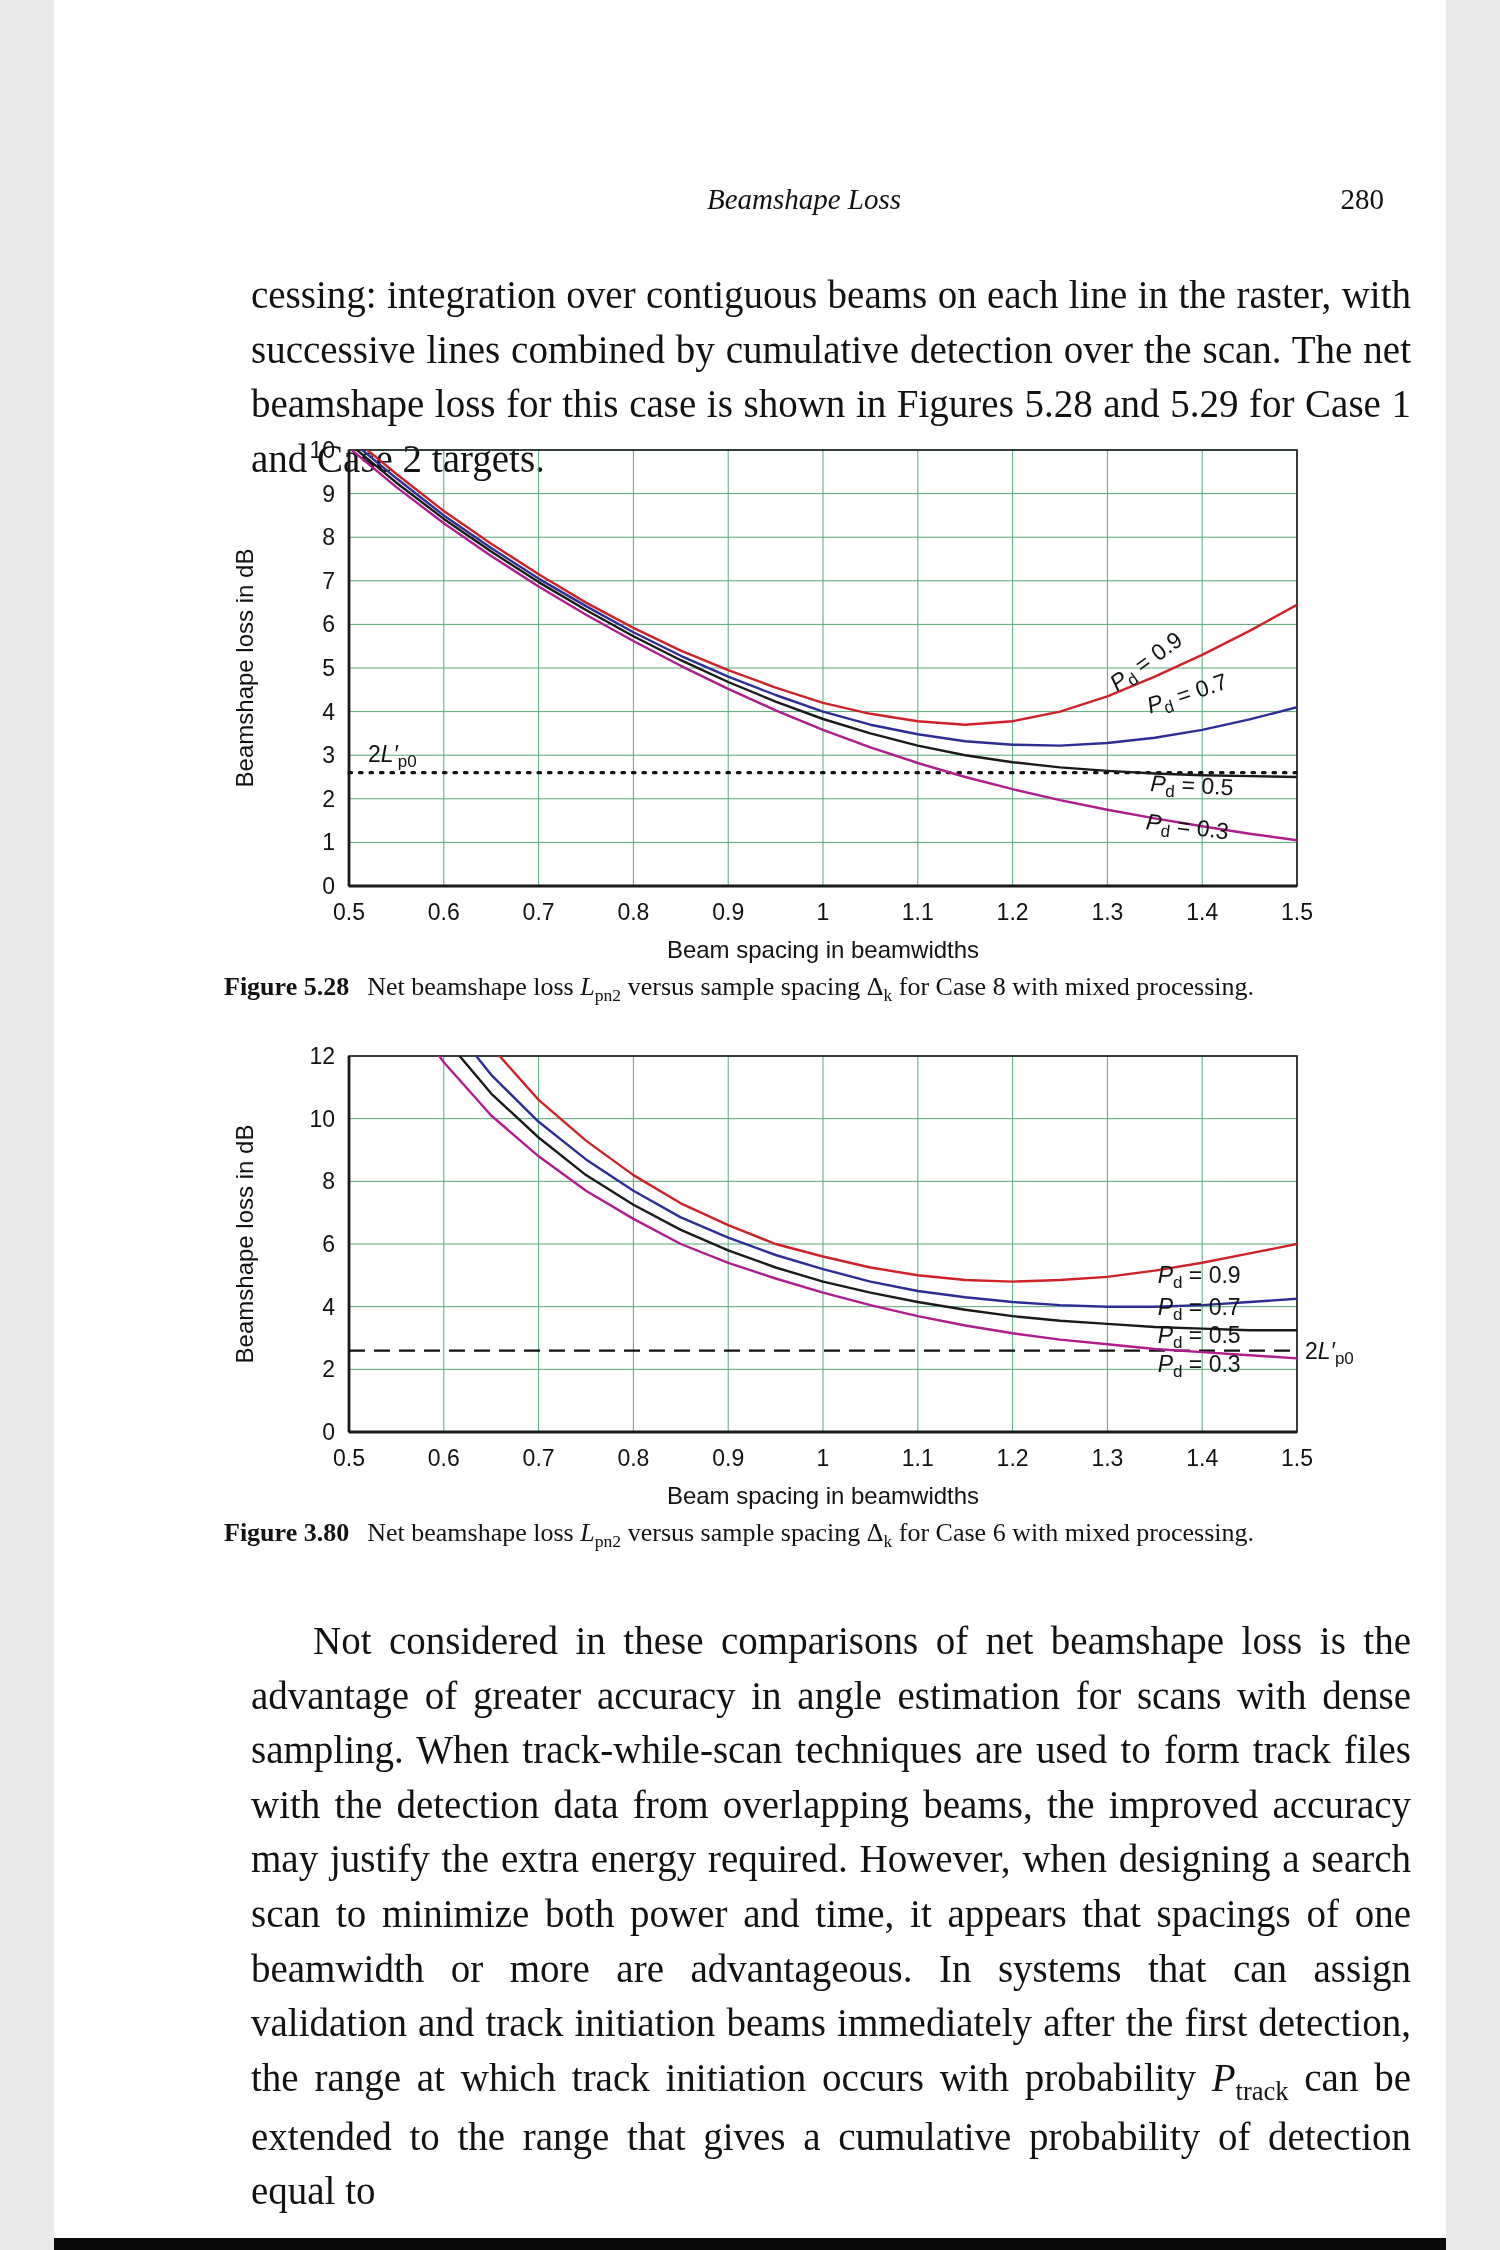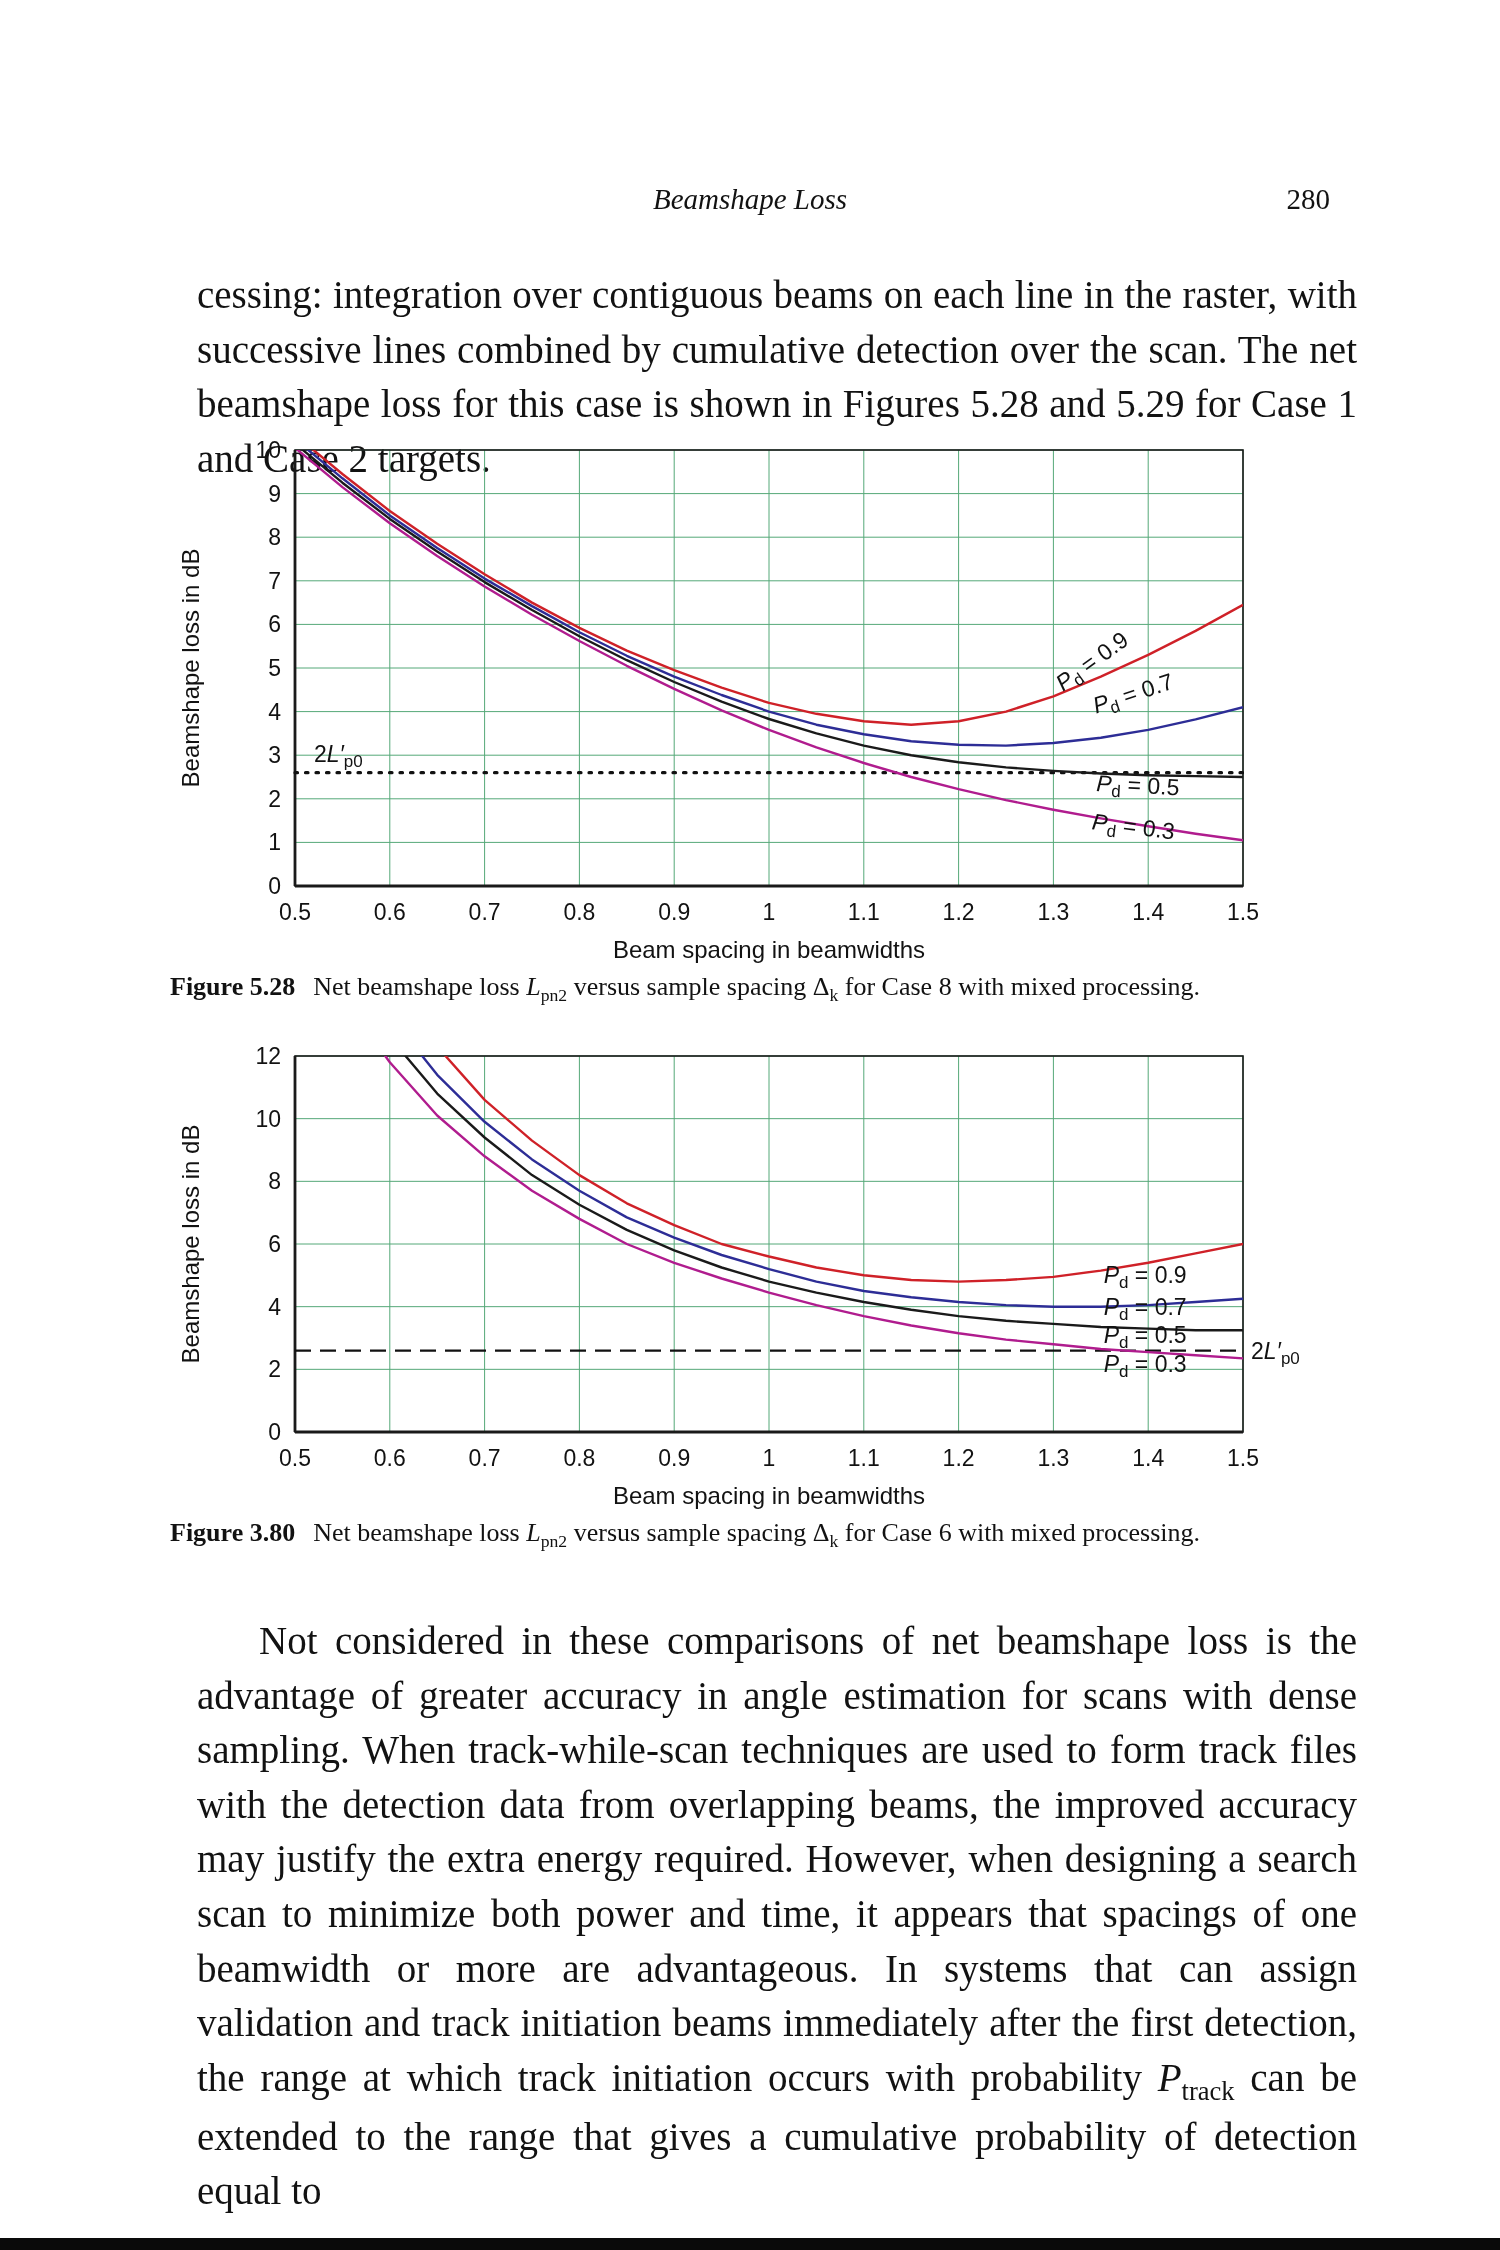--- a/index.html
+++ b/index.html
@@ -1,16 +1,16 @@
 <!DOCTYPE html>
 <html><head>
 <meta charset="utf-8">
 <style>
   html,body{margin:0;padding:0;background:#e9e9e9;}
-  .page{position:relative;width:1500px;height:2250px;background:#ffffff;
+  .page{position:relative;width:1392px;height:2250px;background:#ffffff;
         font-family:"Liberation Serif",serif;color:#121212;margin:0 auto;overflow:hidden;}
   .running-head{position:absolute;top:183px;left:170px;width:1160px;height:40px;}
   .rh-title{position:absolute;left:0;right:0;text-align:center;font-style:italic;font-size:29px;}
   .rh-page{position:absolute;right:0;top:0;font-size:29px;}
   .body-para{position:absolute;left:181px;width:1160px;font-size:39px;line-height:1.4;
              text-align:justify;margin:16px;}
   #para1{top:252px;}
   #para2{top:1598px;text-indent:62px;}
   .body-para sub{font-size:0.68em;}
   .figure-caption{position:absolute;left:170px;width:1175px;font-size:26px;margin:0;}

